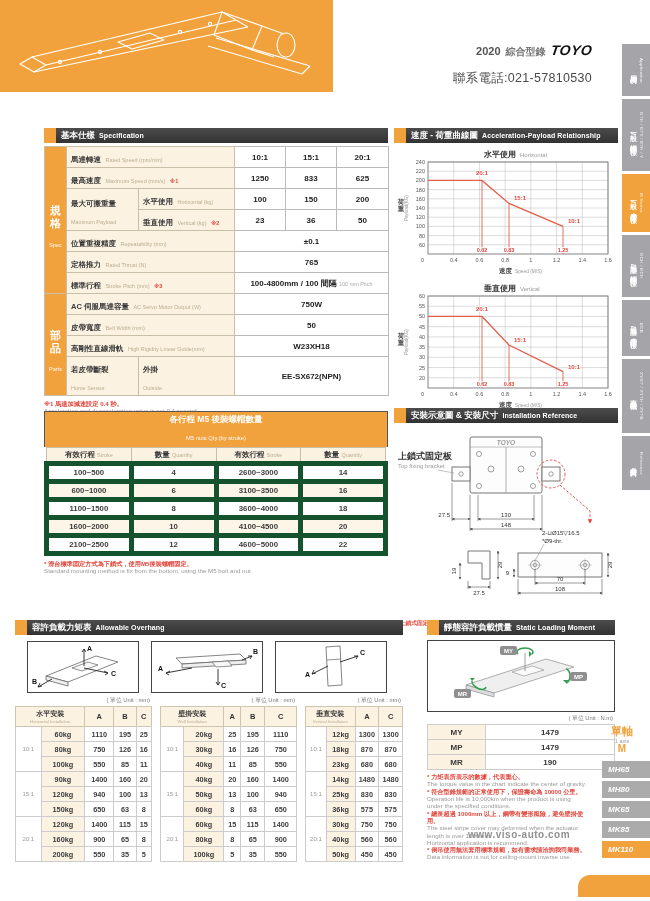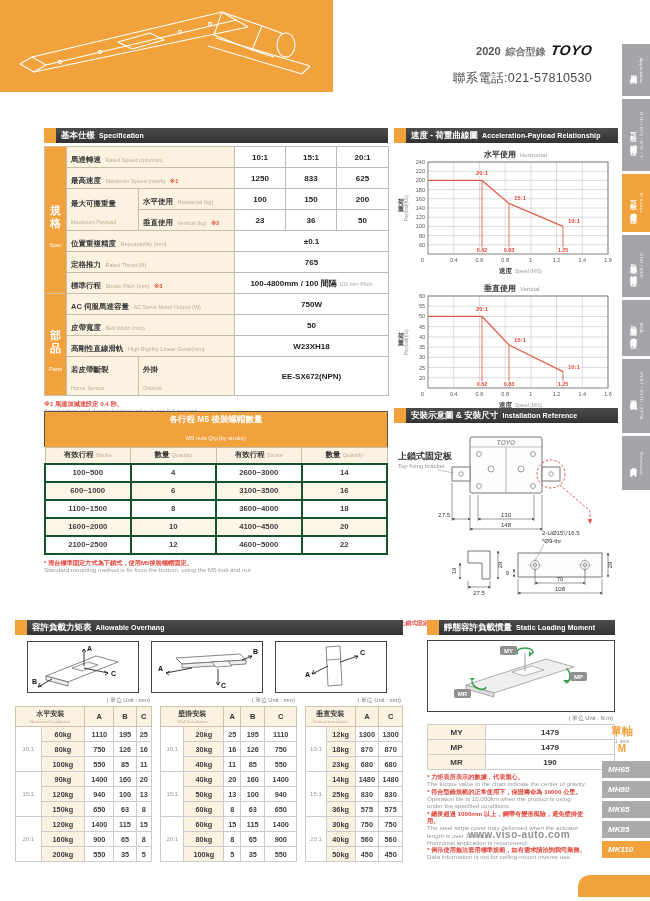--- a/index.html
+++ b/index.html
@@ -54,21 +54,21 @@
   
   .charts-body{padding-top:5px;display:flex;flex-direction:column;gap:2px;background:#fff}
 
   
   .sc-title{margin-top:3px;background:var(--accent);text-align:center;color:#fff;padding:2px 9px 3px;border:1.5px solid #555;border-bottom:none}
   .sct-zh{font-size:8.5px;font-weight:bold;display:block}
   .sct-en{font-size:5.8px;opacity:.92}
   .sc-table{border-collapse:collapse;width:100%;border:1.5px solid #555;table-layout:fixed}
   .sc-table th{background:var(--cream);height:16px;border:1px solid #c9bfa8;font-size:7.5px;color:#3a3a3a}
   .sc-table th .cen{font-size:5.5px;color:#bcae92;font-weight:normal}
-  .sc-table td{height:18px;text-align:center;font-size:7.8px;font-weight:bold;color:#3d3d3d;border:2px solid #14532d;background:#fff}
+  .sc-table td{height:18px;text-align:center;font-size:7.8px;font-weight:bold;color:#3d3d3d;border:5px solid #14532d;background:#fff}
   .sc-table tr:nth-child(even) td{background:var(--cream2)}
 
   
   .install-body{background:#fff}
   .inote{margin-top:2px;white-space:nowrap}
   .inote .nzh,.inote .nen{display:inline;font-size:5.8px}
 
   
   .oh-diags{display:flex;gap:12px;margin:6px 0 0 12px}
   .oh-box{width:112px;height:52px;border:1.5px solid #444;background:#fff}

